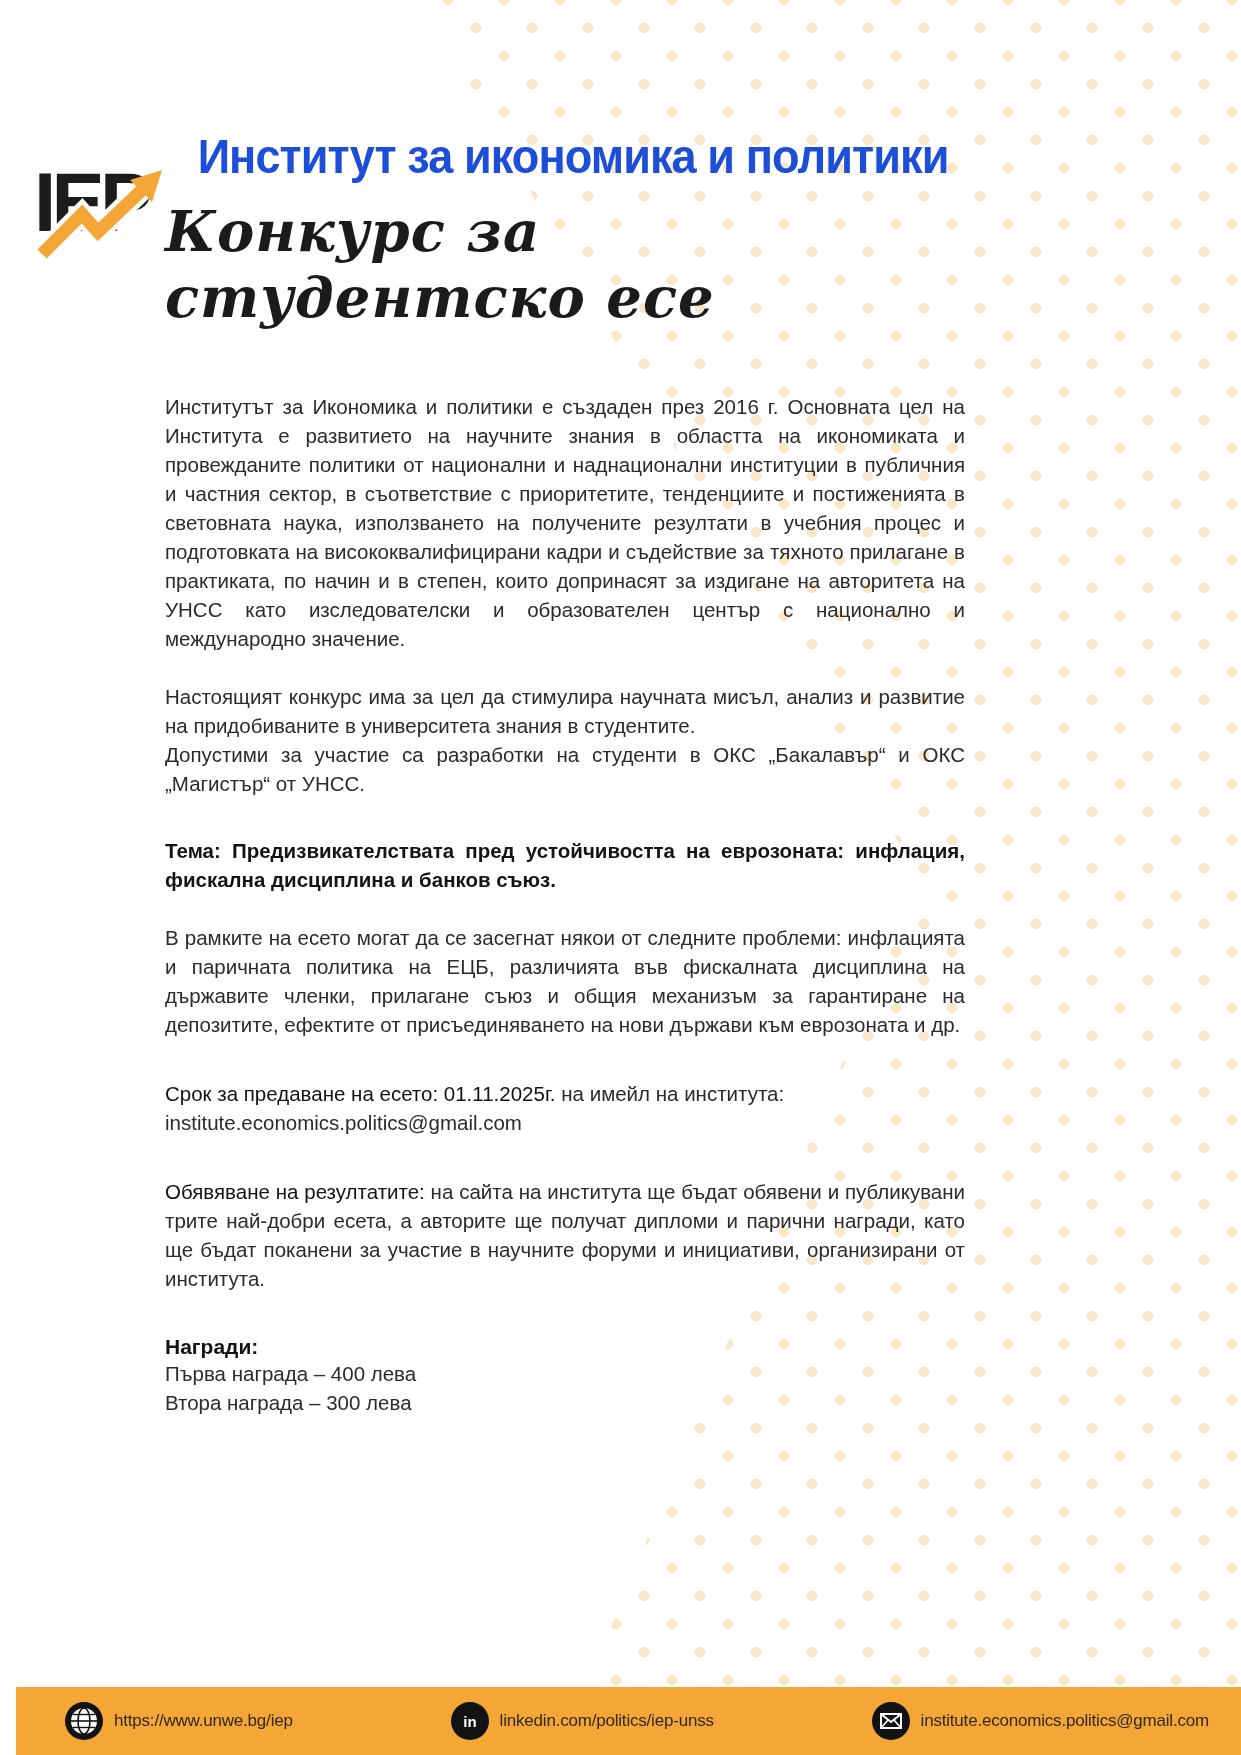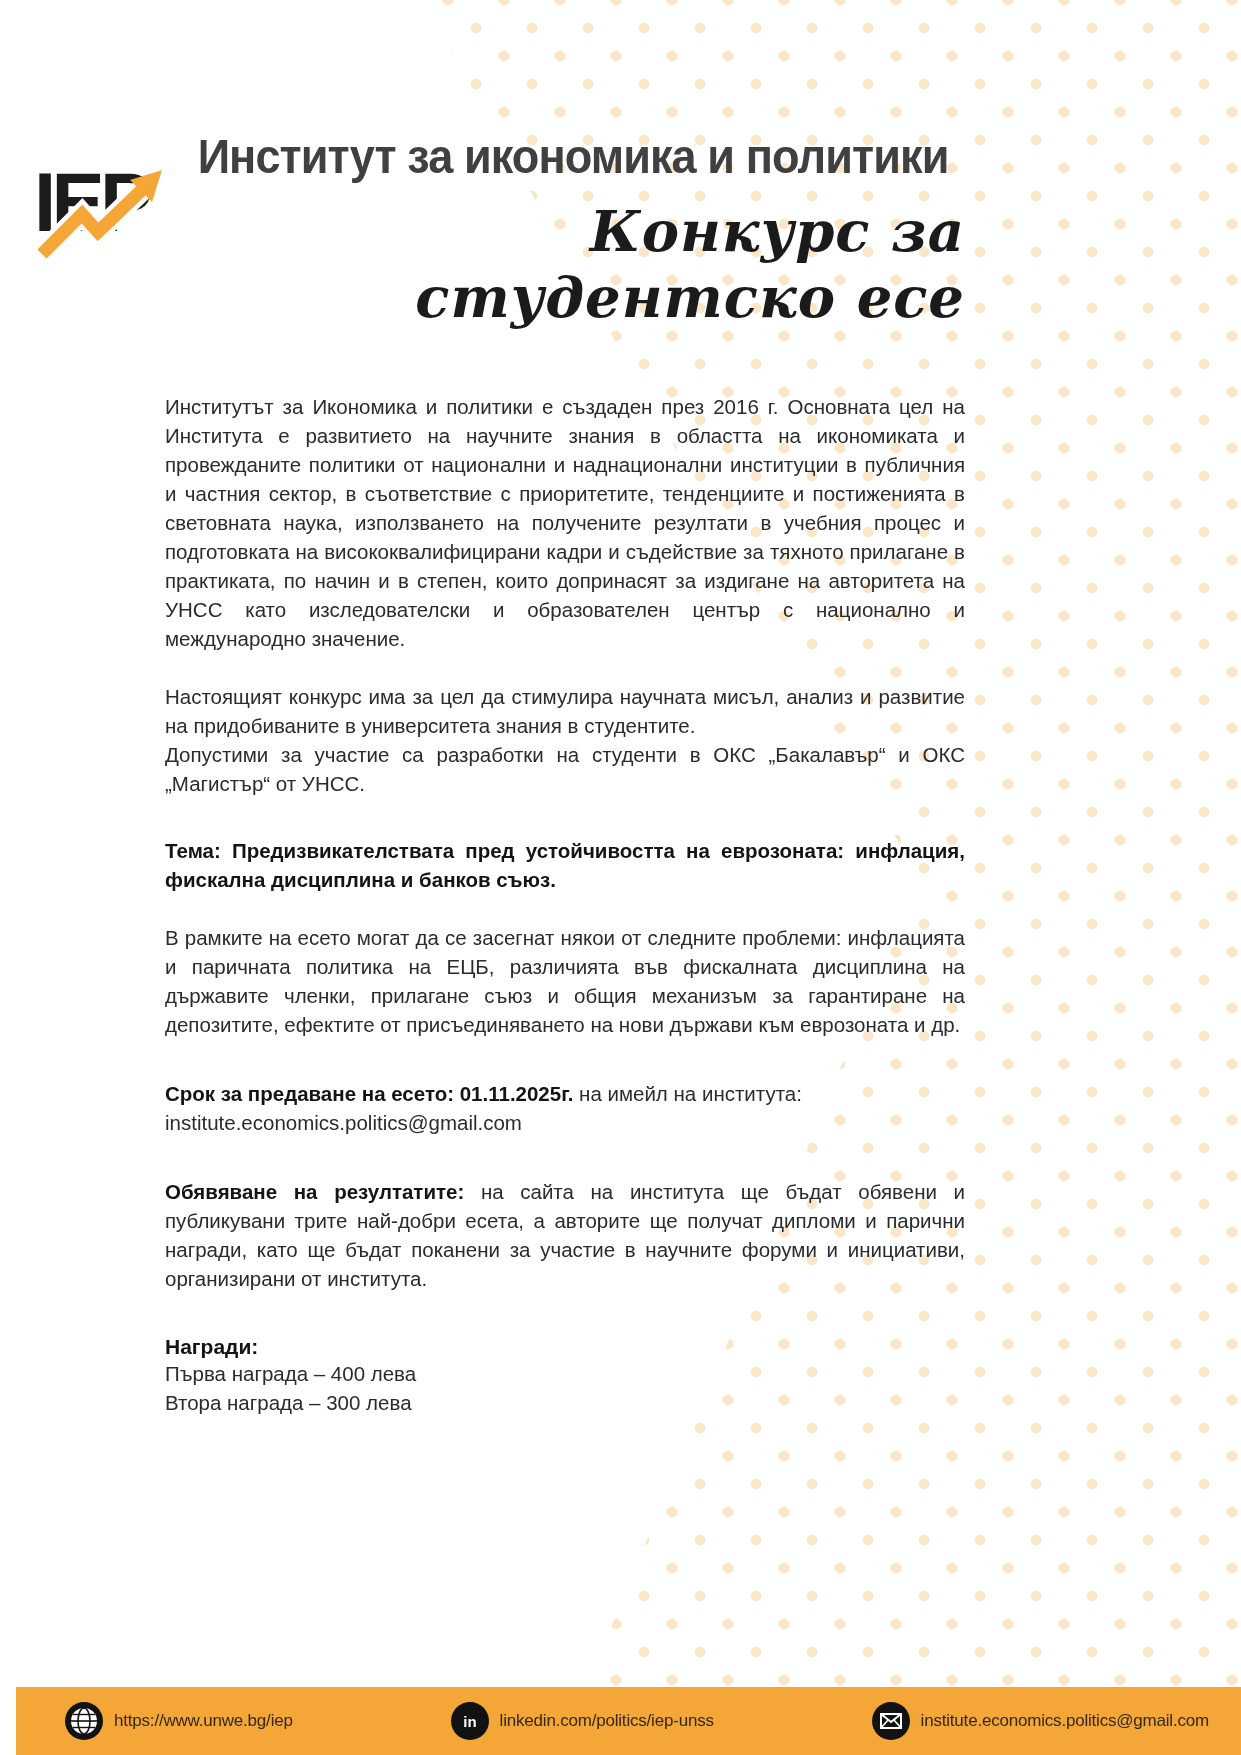--- a/index.html
+++ b/index.html
@@ -29,36 +29,36 @@
     font-weight:900;font-size:84px;line-height:80px;
     letter-spacing:-5px;color:#1c1c1c;
     transform:scaleX(.95);transform-origin:left top;
   }
   .logo svg{position:absolute;left:0;top:6px;}
 
   .col{width:800px;margin:0 auto 0 165px;}
 
   .page-title{
     margin-top:128px;text-align:center;
-    font-size:49px;font-weight:700;color:#404040;
+    font-size:49px;font-weight:700;color:#1d4ed8;
     white-space:nowrap;letter-spacing:-1px;
   }
   .page-title > span{display:inline-block;transform:scaleX(.92);}
   .subtitle{margin-top:16px;text-align:center;font-size:27px;font-weight:700;color:#151515;}
   .script-heading{
-    margin-top:14px;text-align:right;
+    margin-top:14px;text-align:left;
     font-family:"DejaVu Serif",serif;font-style:italic;font-weight:700;
     font-size:56px;color:#1b1b1b;letter-spacing:1px;
   }
 
   .body-text{font-size:20.5px;line-height:29px;text-align:justify;color:#2b2b2b;}
   .p1{margin-top:62px;}
   .p2{margin-top:29px;}
   .block{margin-top:29px;}
-  .bold{font-weight:700;color:#141414;}
+  .bold{font-weight:400;color:#141414;}
   .theme{margin-top:38px;font-weight:700;color:#141414;}
   .gap-lg{margin-top:40px;}
   .awards-heading{margin-top:42px;font-size:21px;font-weight:700;color:#141414;}
   .award-line{font-size:20.5px;line-height:29px;color:#2b2b2b;}
 
   
   .footer{
     position:absolute;left:16px;bottom:0;z-index:2;
     width:100%;height:68px;background:#f4a636;
     display:flex;align-items:center;justify-content:space-between;

